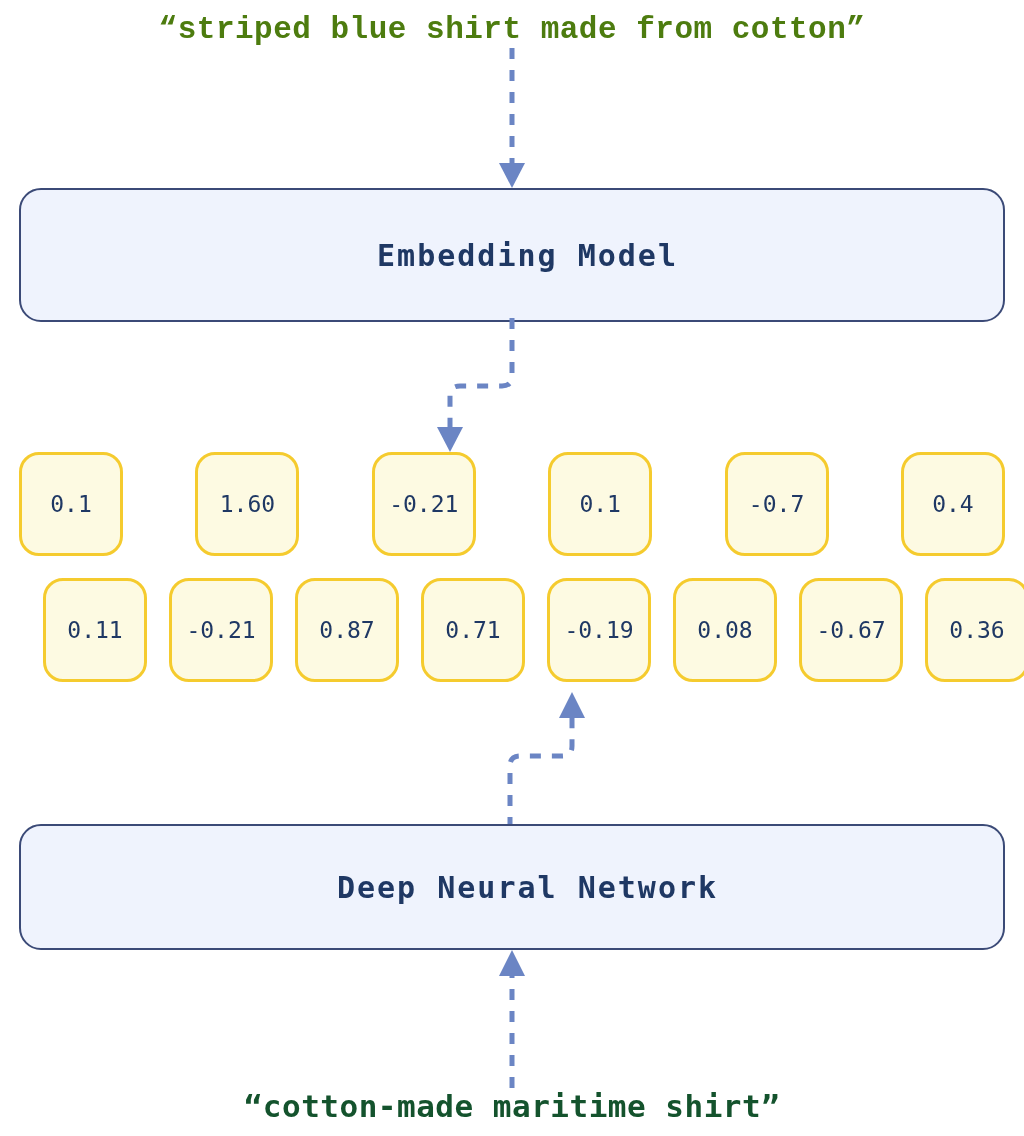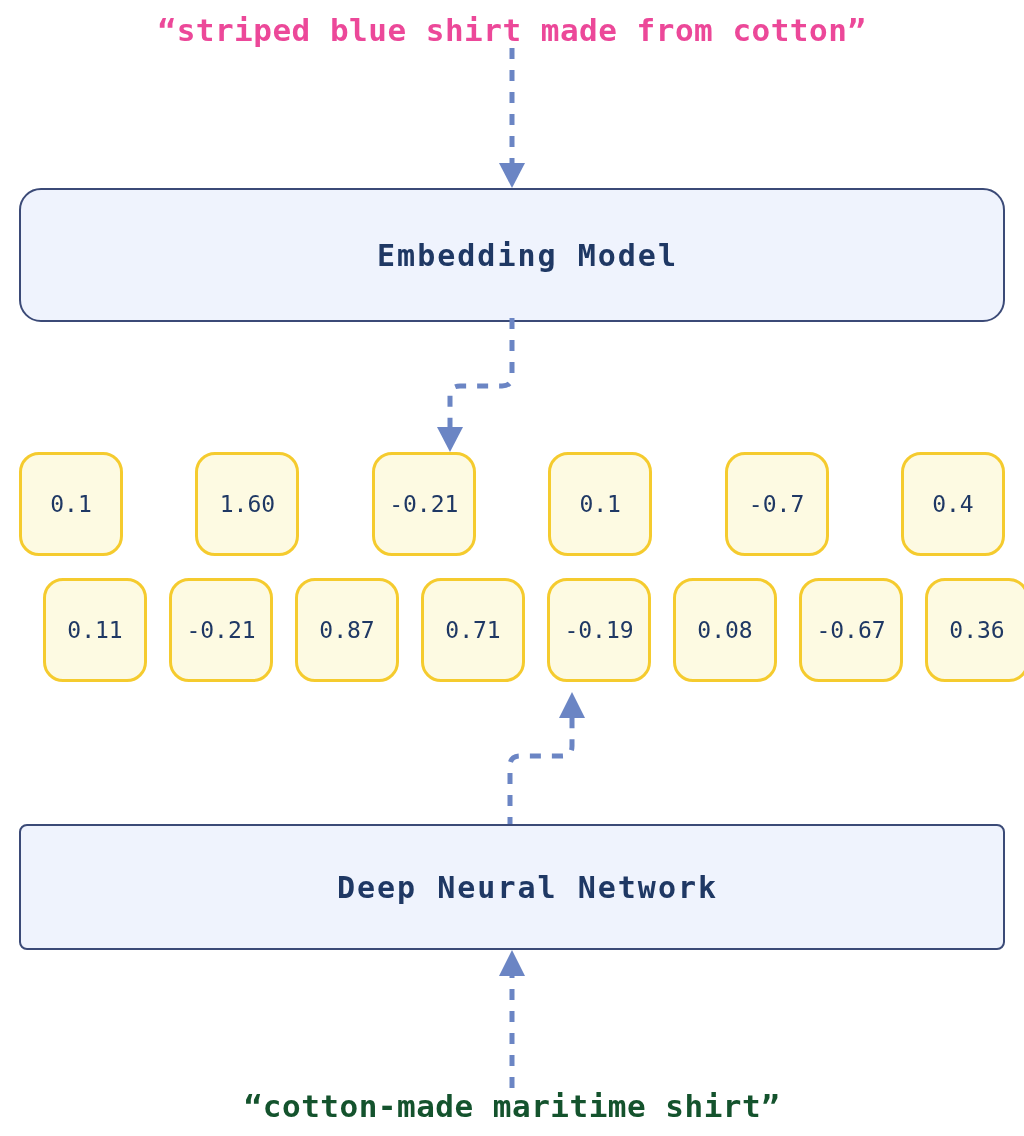--- a/index.html
+++ b/index.html
@@ -22,21 +22,22 @@
     width: 1024px;
     text-align: center;
     font-family: "DejaVu Sans Mono", "Liberation Mono", monospace;
     font-weight: 700;
     white-space: nowrap;
     letter-spacing: 0.5px;
   }
   #caption-top {
     top: 12px;
     font-size: 31px;
-    color: #ec4899;
+    color: #4d7c0f;
+    font-family: Liberation Mono, monospace;
   }
   #caption-bottom {
     top: 1088px;
     font-size: 31px;
     color: #14532d;
   }
 
   
   .model-box {
     position: absolute;
@@ -56,21 +57,20 @@
     letter-spacing: 2px;
     padding-left: 31px;
   }
   #embedding-model-box {
     top: 188px;
     height: 134px;
   }
   #dnn-box {
     top: 824px;
     height: 126px;
-    border-radius: 8px;
   }
 
   
   .vector-row {
     position: absolute;
     left: 19px;
     width: 986px;
     display: flex;
     justify-content: space-between;
   }

